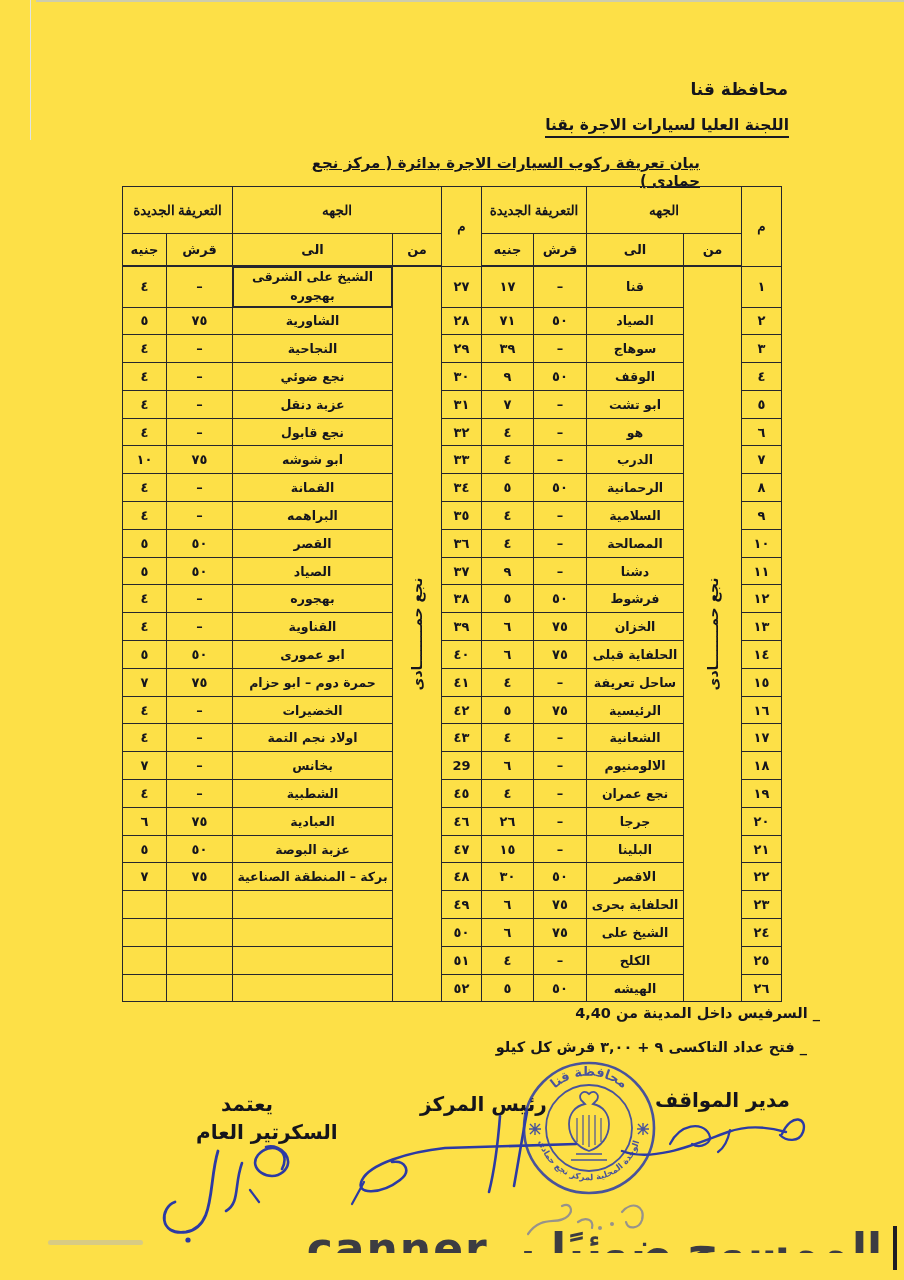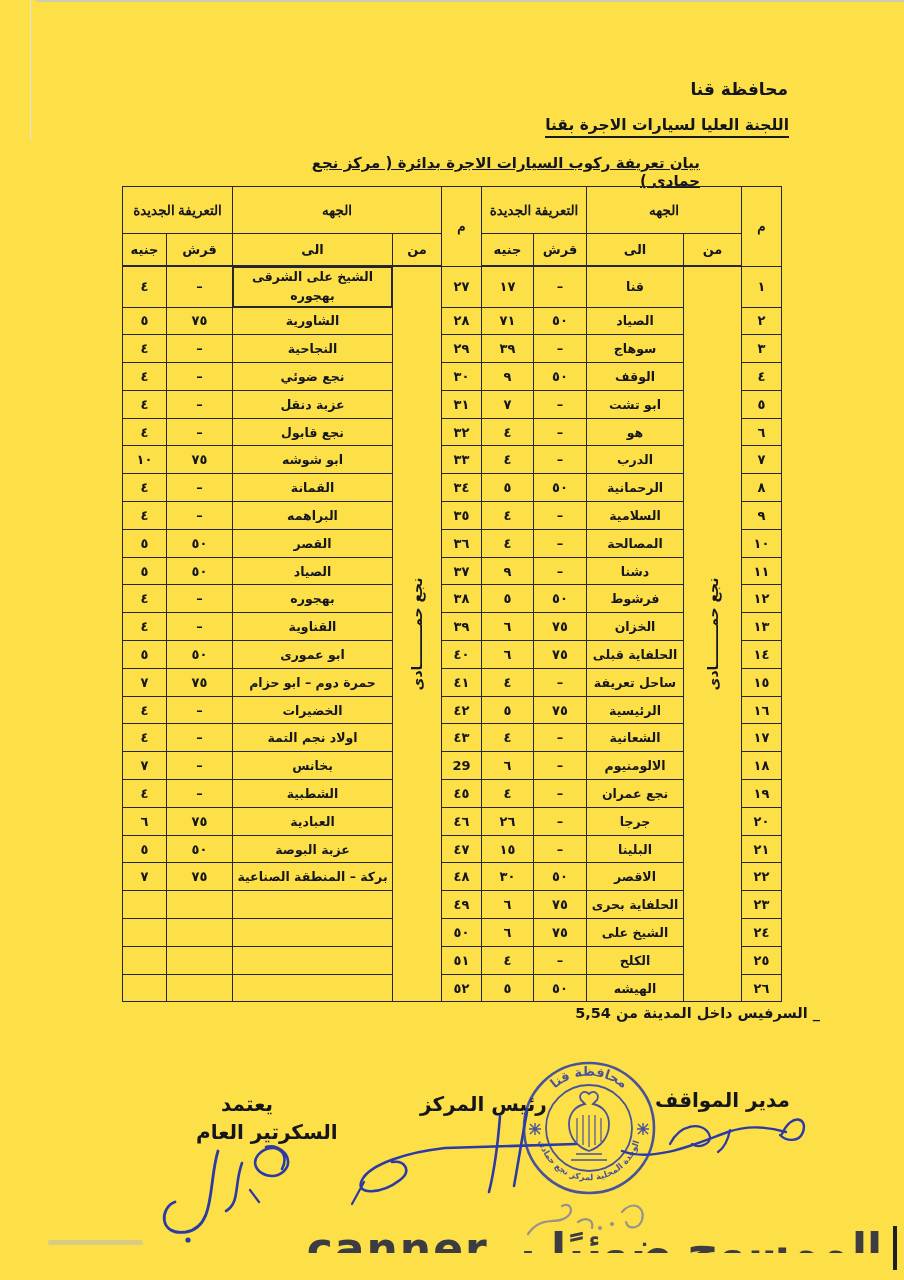--- a/index.html
+++ b/index.html
@@ -360,21 +360,22 @@
           <td class="num">٥٠</td>
           <td class="num">٥</td>
           <td class="num">٥٢</td>
           <td class="to"></td>
           <td class="num"></td>
           <td class="num"></td>
         </tr>
       </tbody>
   </table>
 
-  <div class="abs note1">_ السرفيس داخل المدينة من 5,54</div>
+  <div class="abs note1">_ السرفيس داخل المدينة من 4,40</div>
+  <div class="abs note2">_ فتح عداد التاكسى ٩ + ٣,٠٠  قرش كل كيلو</div>
 
   <div class="abs sig-label lbl-mawakif">مدير المواقف</div>
   <div class="abs sig-label lbl-raees">رئيس المركز</div>
   <div class="abs sig-label lbl-yutamad">يعتمد</div>
   <div class="abs sig-label lbl-sekreter">السكرتير العام</div>
 
   <svg style="left:610px;top:1096px" width="200" height="80" viewBox="0 0 200 80">
     <path class="ink" stroke-width="2.4" d="M12,55 C45,68 95,44 118,36 C140,28 162,32 176,36"></path>
     <path class="ink" stroke-width="2.4" d="M172,38 C182,16 198,22 193,36 C189,47 176,45 170,39"></path>
     <path class="ink" stroke-width="2.2" d="M60,48 C70,28 92,25 99,38 C104,47 90,53 82,48"></path>

